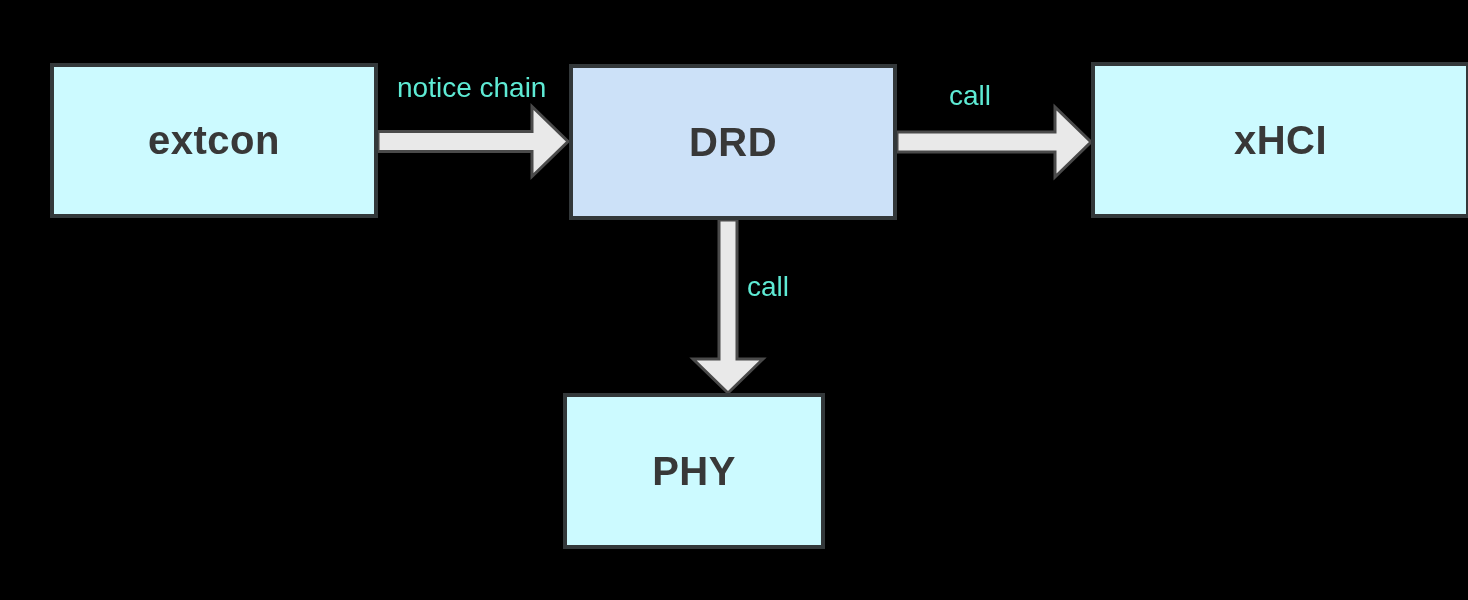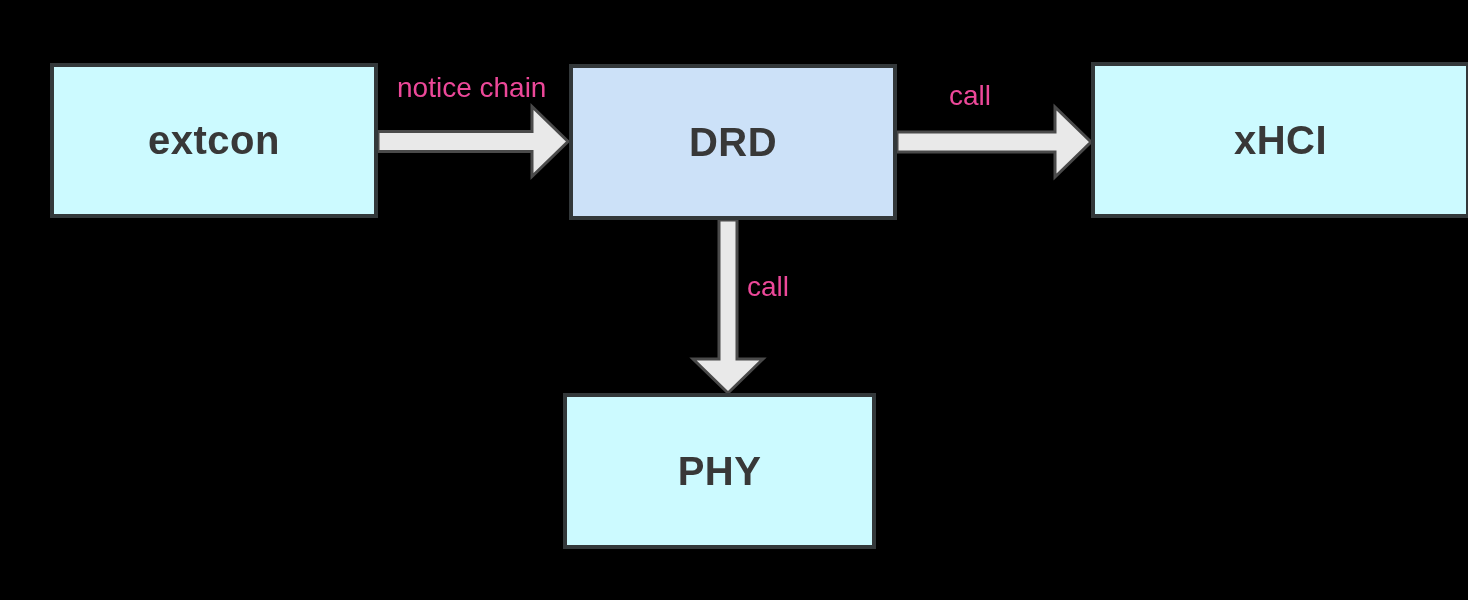--- a/index.html
+++ b/index.html
@@ -25,31 +25,31 @@
     font-weight: bold;
     font-size: 40px;
     color: #383838;
     letter-spacing: 0.5px;
   }
   .node-cyan { background: #ccfaff; }
   .node-blue { background: #cce1f8; }
   .node-extcon { left: 50px;   top: 63px;  width: 328px; height: 155px; }
   .node-drd    { left: 569px;  top: 64px;  width: 328px; height: 156px; }
   .node-xhci   { left: 1091px; top: 62px;  width: 379px; height: 156px; }
-  .node-phy    { left: 563px;  top: 393px; width: 313px; height: 156px; }
+  .node-phy    { left: 563px;  top: 393px; width: 262px; height: 156px; }
   .arrow-layer {
     position: absolute;
     left: 0; top: 0;
     width: 1468px;
     height: 600px;
     pointer-events: none;
   }
   .edge-label {
     position: absolute;
-    color: #ec4899;
+    color: #5eead4;
     font-size: 28px;
     font-weight: normal;
     white-space: nowrap;
   }
   .label-notice-chain { left: 397px; top: 72px; }
   .label-call-xhci    { left: 949px; top: 80px; }
   .label-call-phy     { left: 747px; top: 271px; }
 </style>
 </head>
 <body>

